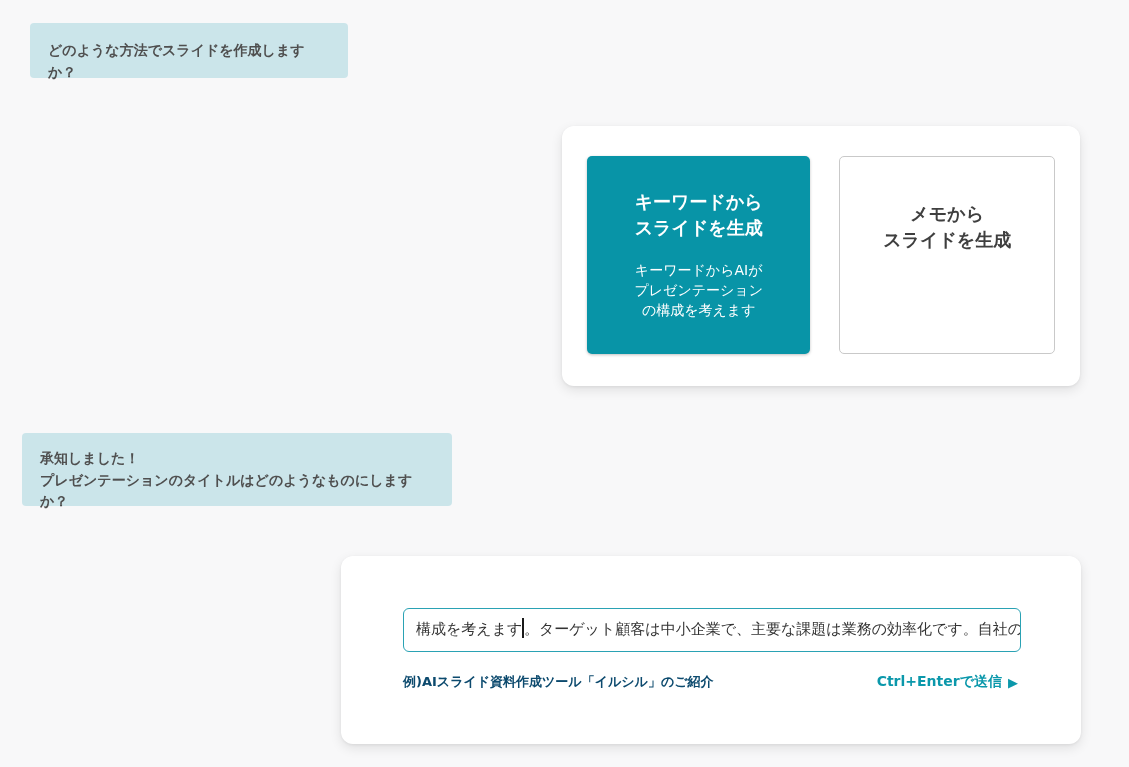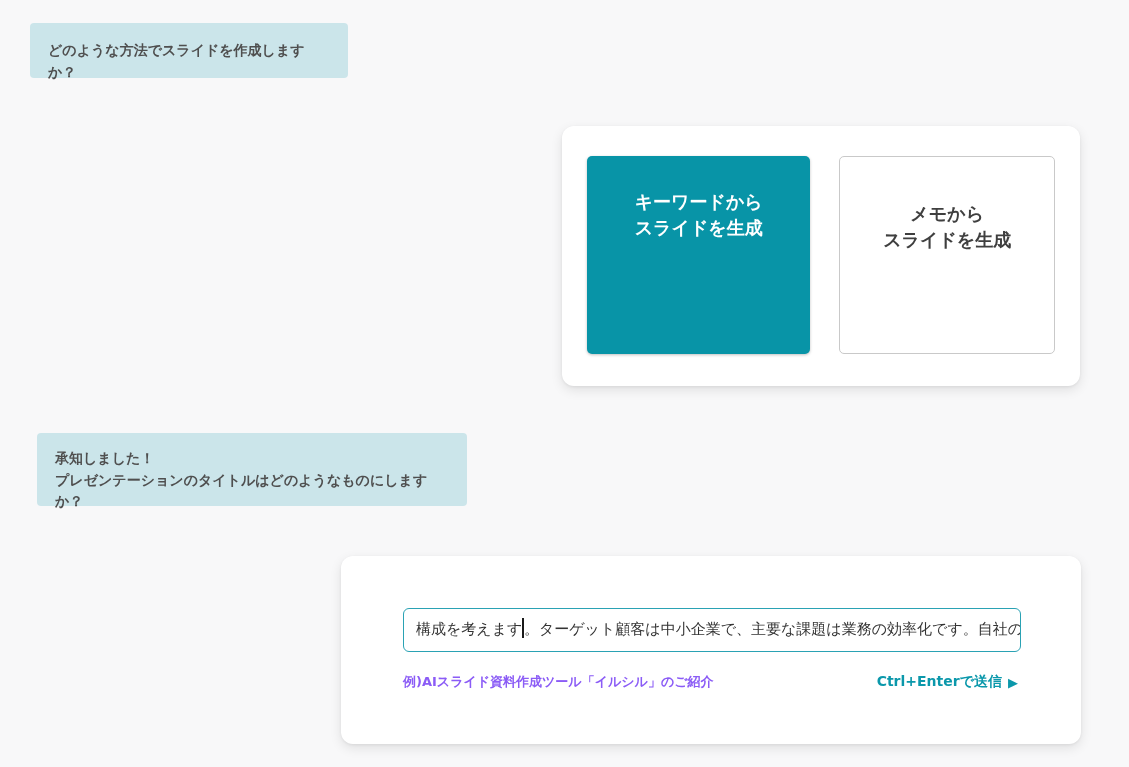--- a/index.html
+++ b/index.html
@@ -16,21 +16,21 @@
   .bubble {
     position: absolute;
     background: #cbe5ea;
     border-radius: 4px;
     color: #4f4f4f;
     font-weight: bold;
     font-size: 14px;
     line-height: 21.5px;
   }
   #bubble-method   { left: 30px; top: 23px;  width: 318px; height: 55px; padding: 17px 18px; }
-  #bubble-title-q  { left: 37px; top: 433px; width: 430px; height: 73px; padding: 15px 18px; }
+  #bubble-title-q  { left: 22px; top: 433px; width: 430px; height: 73px; padding: 15px 18px; }
 
   
   .options-card {
     position: absolute;
     left: 562px; top: 126px;
     width: 518px; height: 260px;
     background: #ffffff;
     border-radius: 12px;
     box-shadow: 0 1px 3px rgba(0,0,0,0.06), 0 4px 12px rgba(0,0,0,0.10);
     padding: 30px 25px 32px 25px;
@@ -101,21 +101,21 @@
   .meta-row {
     width: 615px;
     margin-top: 21px;
     display: flex;
     justify-content: space-between;
     align-items: center;
   }
   .example {
     font-size: 13px;
     font-weight: bold;
-    color: #8b5cf6;
+    color: #0c4a6e;
   }
   .send {
     display: flex;
     align-items: center;
     gap: 6px;
     font-size: 14px;
     font-weight: bold;
     color: #0b98ab;
     cursor: pointer;
     text-align: center;
@@ -124,20 +124,23 @@
 </style>
 </head>
 <body>
 
 <div class="bubble pre" id="bubble-method">どのような方法でスライドを作成しますか？</div>
 
 <div class="options-card">
   <div class="option selected">
     <div class="title pre">キーワードから
 スライドを生成</div>
+    <div class="desc pre">キーワードからAIが
+プレゼンテーション
+の構成を考えます</div>
   </div>
   <div class="option plain">
     <div class="title pre">メモから
 スライドを生成</div>
   </div>
 </div>
 
 <div class="bubble pre" id="bubble-title-q">承知しました！
 プレゼンテーションのタイトルはどのようなものにしますか？</div>
 

